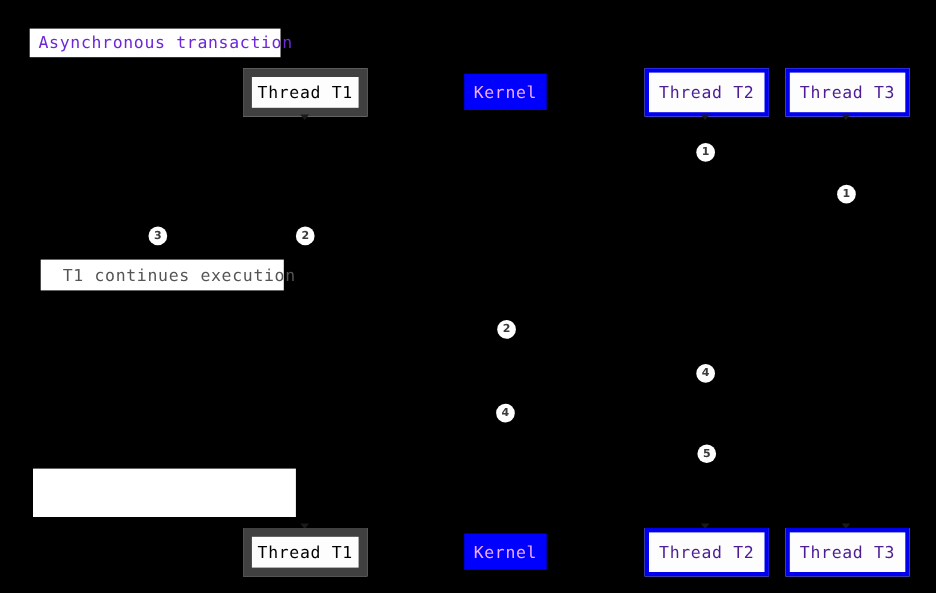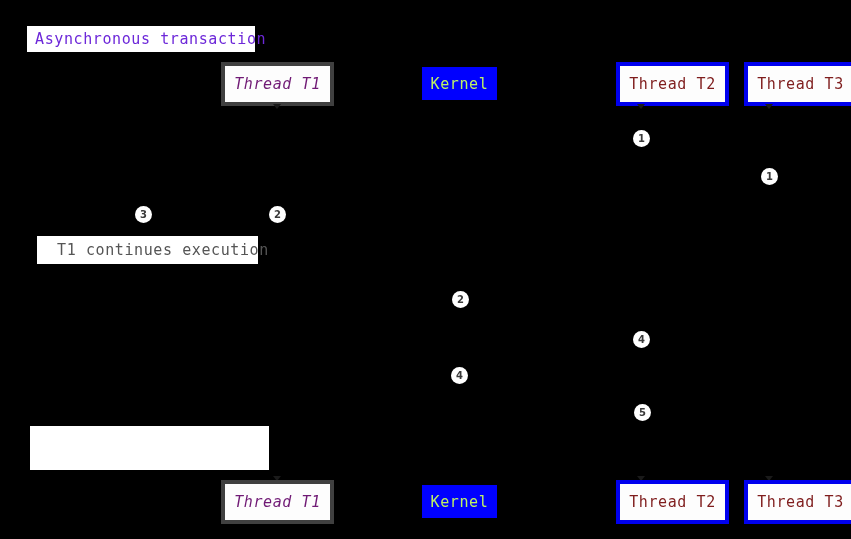--- a/index.html
+++ b/index.html
@@ -45,34 +45,32 @@
     display: flex;
     align-items: center;
     justify-content: center;
     white-space: nowrap;
     font-family: "DejaVu Sans Mono", "Liberation Mono", monospace;
     font-size: 15px;
     letter-spacing: 0.6px;
   }
   .participant.red {
     background: #fdfdfd;
-    border: 4px solid #404040;
-    color: #701a75;
-    font-style: italic;
+    border: 8px solid #404040;
+    color: #000000;
   }
   .participant.blue-outline {
     background: #fdfdfd;
     border: 4px solid #0000ee;
-    color: #7f1d1d;
-    margin-left: 30px;
+    color: #4c1d95;
   }
   .participant.blue-fill {
     background: #0000ff;
     border: 0;
-    color: #bef264;
+    color: #f0abfc;
   }
 
   
   .note-box {
     position: absolute;
     box-sizing: border-box;
     background: #ffffff;
     color: #555555;
     font-family: "DejaVu Sans Mono", "Liberation Mono", monospace;
     font-size: 15px;

